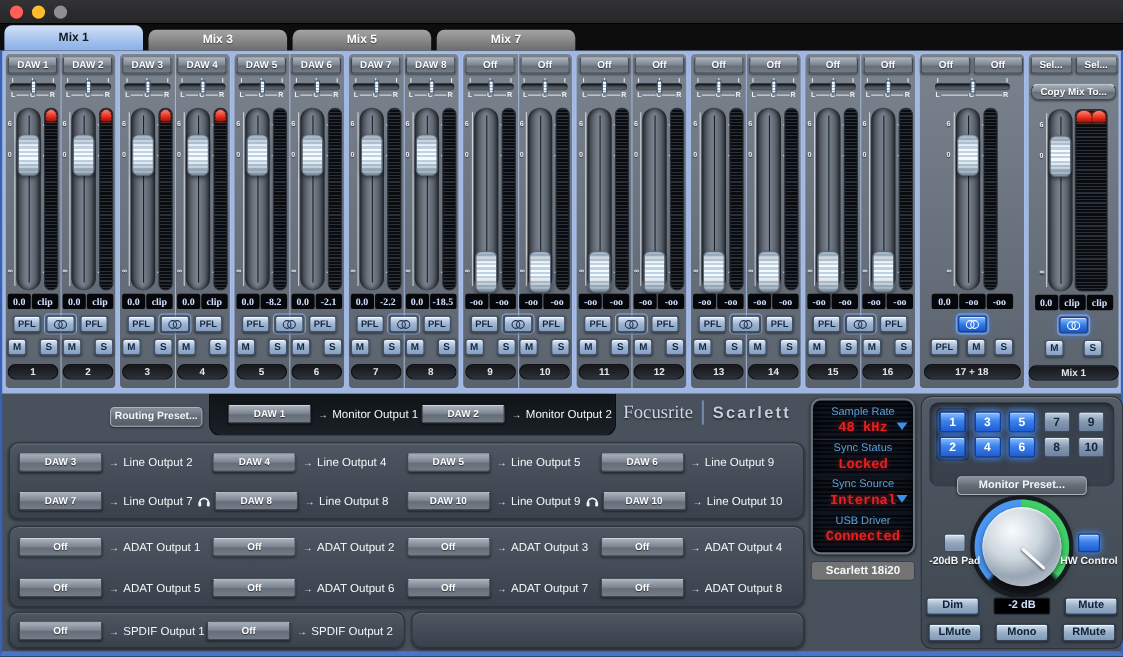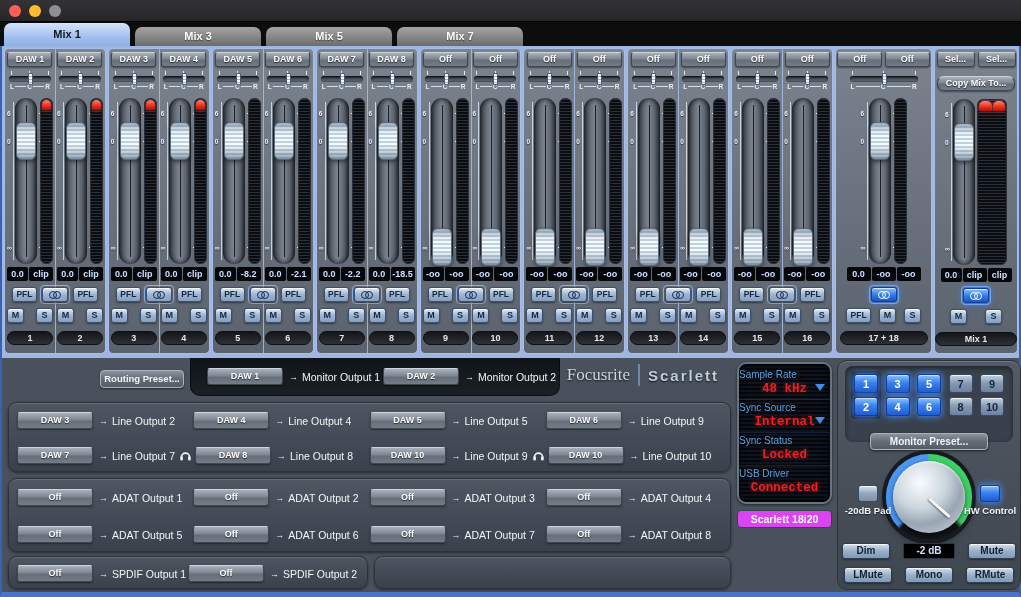--- a/index.html
+++ b/index.html
@@ -52,21 +52,21 @@
   .groove::before { content:''; position:absolute; left:50%; top:7px; bottom:7px; width:1px; background:#1c2026; }
   .fknob { position:absolute; left:1px; width:20px; height:38px; border-radius:6px; border:1px solid #5a6a7a; background:
       linear-gradient(180deg, rgba(90,110,130,.55), rgba(255,255,255,0) 30%, rgba(255,255,255,0) 62%, rgba(70,90,110,.55)),
       repeating-linear-gradient(180deg,#f7fafd 0 2px,#bed2e4 2px 4px);
       box-shadow:0 2px 4px rgba(0,0,0,.5); }
   .meter { position:absolute; right:1px; top:0; bottom:0; width:13px; border:1px solid #2a3038; border-radius:6px; background:#0a0c0f repeating-linear-gradient(180deg, rgba(46,54,64,.85) 0 1px, transparent 1px 3px); overflow:hidden; }
   .meter.stereo { width:30px; display:flex; gap:1px; padding:1px; }
   .clipseg { height:10px; border-radius:5px 5px 1px 1px; background:linear-gradient(180deg,#ff8270,#e22818 65%,#a81408); box-shadow:0 0 4px rgba(255,60,40,.7); margin:1px 1px 0 1px; }
   .meter.stereo .clipseg { flex:1; margin:0; }
 
-  .readout-row { margin-top:3px; justify-content:center; gap:0; }
+  .readout-row { margin-top:3px; justify-content:center; gap:0;font-family:Liberation Serif, serif; }
   .readouts { display:flex; gap:1px; justify-content:center; }
   .rbox { height:14px; background:#05070a; border-radius:2px; color:#cfe0ff; font-size:9px; font-weight:bold; text-align:center; line-height:14px; }
   .rbox.w1 { width:21px; } .rbox.w2 { width:24px; }
 
   .pfl-row { margin-top:4px; height:19px; align-items:center; justify-content:center; gap:3px; }
   .btn3d { border-radius:3px; border:1px solid #3e5068; background:linear-gradient(180deg,#e2ecf8,#9db4d2 50%,#86a0c2); color:#15273f; font-weight:bold; text-align:center; box-shadow:inset 0 1px 0 rgba(255,255,255,.8), 0 1px 2px rgba(0,0,0,.45); }
   .pfl-btn { width:25px; height:15px; font-size:8.5px; line-height:13px; }
   .link-wrap { border:1px solid #8fb0e0; border-radius:4px; padding:1px; }
   .link-btn { width:26px; height:15px; display:flex; align-items:center; justify-content:center; }
   .link-btn i { width:8px; height:8px; border:1.6px solid #1c3least050; border:1.6px solid #1c3050; border-radius:50%; }
@@ -103,24 +103,24 @@
   .arrow { color:#e8ecf0; font-size:9px; margin-left:2px; }
   .dest { color:#f2f5f8; font-size:10.5px; white-space:nowrap; }
   .hp-ic { margin-left:auto; margin-right:10px; display:flex; }
   .mon-panel .cell { width:182px; }
 
   
   .status { position:absolute; left:735px; top:4px; width:95px; }
   .stat-box { border:2px solid #6a7480; border-radius:9px; background:#05070a repeating-linear-gradient(180deg,#05070a 0 2px,#0d1420 2px 4px); box-shadow:0 1px 3px rgba(0,0,0,.6), inset 0 0 8px rgba(0,0,0,.8); padding:3px 0 4px 0; }
   .stat-row { position:relative; padding:2px 0 3px 0; border-bottom:1px solid rgba(70,110,170,.25); }
   .stat-row:last-child { border-bottom:none; }
-  .stat-label { color:#5f9fd8; font-size:10px; text-align:left; }
+  .stat-label { color:#5f9fd8; font-size:10px; text-align:center; }
   .stat-value { color:#e82020; font-size:12.5px; font-weight:bold; text-align:center; margin-top:2px; text-shadow:0 0 5px rgba(255,40,40,.55);font-family:Liberation Mono, monospace; }
   .dd-arrow { position:absolute; right:5px; bottom:8px; width:0; height:0; border-left:5px solid transparent; border-right:5px solid transparent; border-top:7px solid #3f8fe8; }
-  .device-bar { margin-top:6px; height:18px; background:#d946ef; border:1px solid #3a424c; border-radius:4px; color:#f4f6f8; font-size:10.5px; font-weight:bold; text-align:center; line-height:16px; }
+  .device-bar { margin-top:6px; height:18px; background:#737373; border:1px solid #3a424c; border-radius:4px; color:#f4f6f8; font-size:10.5px; font-weight:bold; text-align:center; line-height:16px; }
 
   
   .monitor { position:absolute; left:835px; top:2px; width:184px; height:230px; border-radius:10px; border:1px solid #2a323c; background:linear-gradient(180deg,#525b66,#3e474f); box-shadow:inset 0 1px 0 rgba(255,255,255,.18); }
   .numpad { position:absolute; left:7px; top:5px; right:7px; height:76px; border-radius:8px; background:#39424c; box-shadow:inset 0 2px 5px rgba(0,0,0,.5); padding:5px 4px 0 4px; }
   .numgrid { display:flex; justify-content:space-between; padding:0 2px; }
   .num-col { display:flex; flex-direction:column; gap:4px; padding:3px; border-radius:4px; }
   .num-col.sel { background:#20262e; }
   .numbtn { width:24px; height:19px; border-radius:3px; font-size:11px; font-weight:bold; text-align:center; line-height:18px;
     background:linear-gradient(180deg,#c6d2e0,#8598b0 50%,#6e82a0); border:1px solid #3a4a62; color:#13273f; box-shadow:inset 0 1px 0 rgba(255,255,255,.7); }
   .numbtn.lit { background:linear-gradient(180deg,#8ec2ff,#3b82ec 45%,#1f5cd0); border:1px solid #0f3f9a; color:#fff; box-shadow:0 0 6px 1px rgba(70,140,255,.9), inset 0 1px 0 rgba(255,255,255,.5); }
@@ -1456,27 +1456,27 @@
     </div>
 
     <div class="status">
       <div class="stat-box" id="status-rows">
           <div class="stat-row">
             <div class="stat-label">Sample Rate</div>
             <div class="stat-value">48 kHz</div>
             <i class="dd-arrow"></i>
           </div>
           <div class="stat-row">
+            <div class="stat-label">Sync Status</div>
+            <div class="stat-value">Locked</div>
+          </div>
+          <div class="stat-row">
             <div class="stat-label">Sync Source</div>
             <div class="stat-value">Internal</div>
             <i class="dd-arrow"></i>
-          </div>
-          <div class="stat-row">
-            <div class="stat-label">Sync Status</div>
-            <div class="stat-value">Locked</div>
           </div>
           <div class="stat-row">
             <div class="stat-label">USB  Driver</div>
             <div class="stat-value">Connected</div>
           </div>
         </div>
       <div class="device-bar">Scarlett 18i20</div>
     </div>
 
     <div class="monitor">

